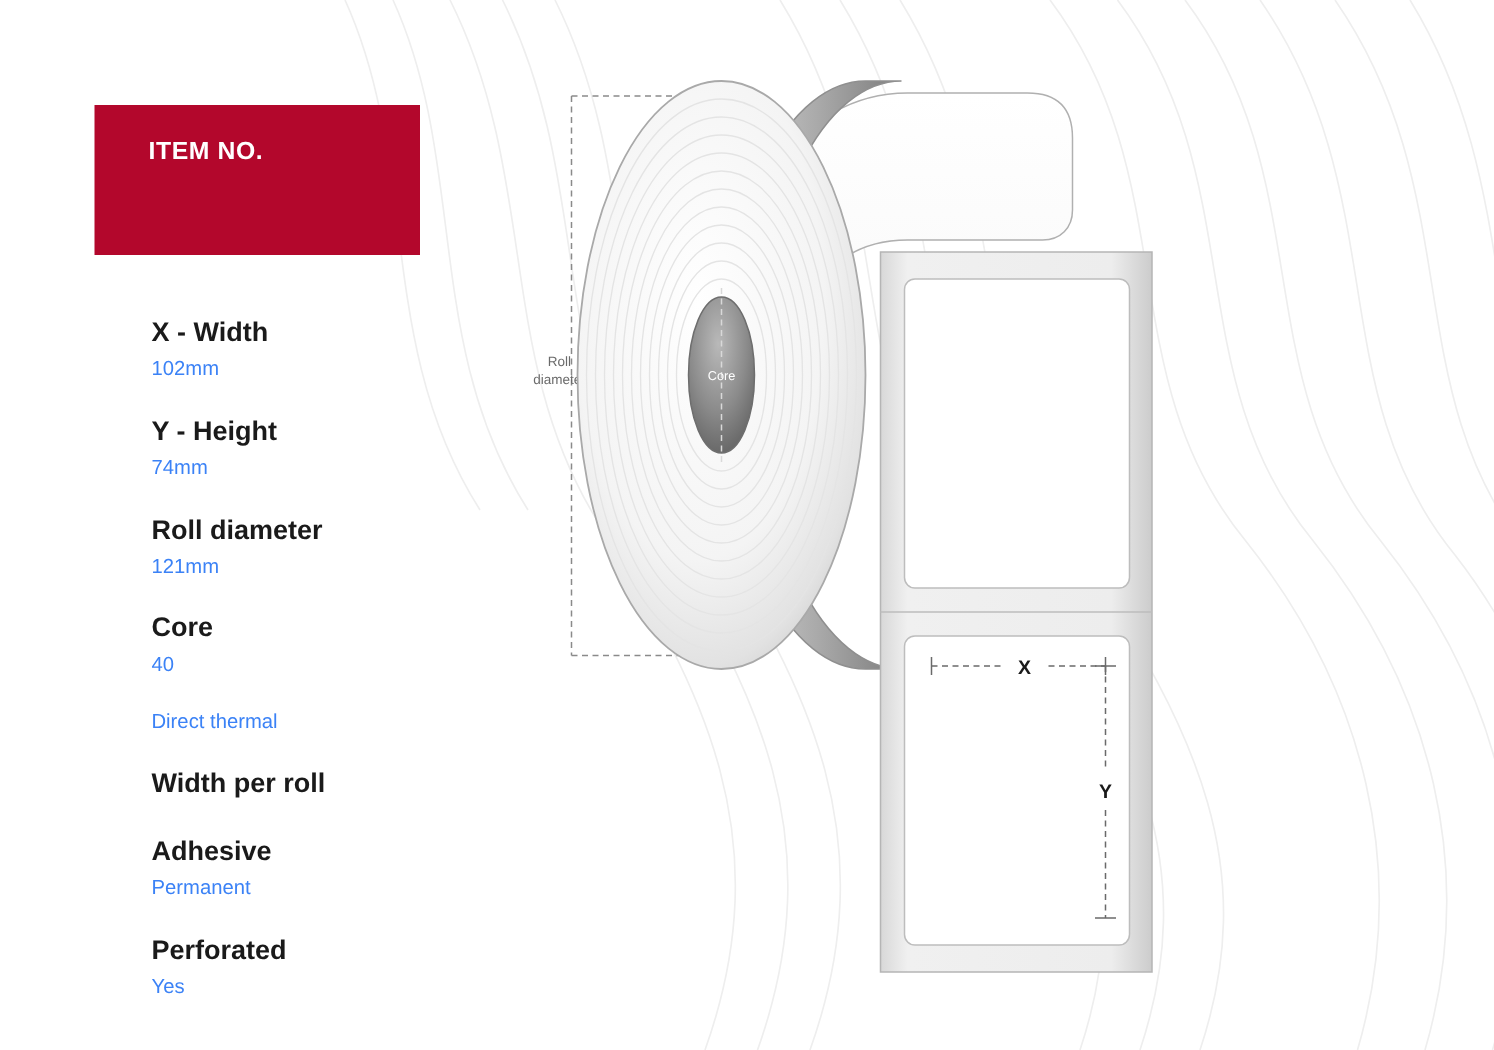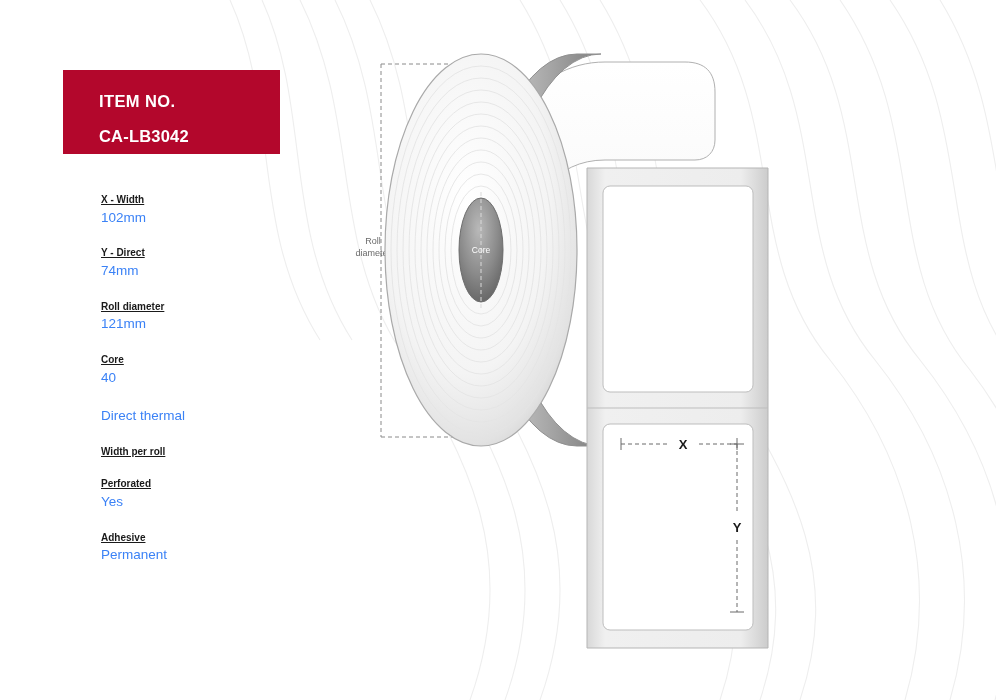--- a/index.html
+++ b/index.html
@@ -34,21 +34,21 @@
   
   #info-panel {
     position: absolute;
     left: 63px;
     top: 70px;
     width: 300px;
     z-index: 3;
   }
   #item-badge {
     width: 217px;
-    height: 84px;
+    height: 100px;
     background: #b3072c;
     color: #ffffff;
     box-sizing: border-box;
     padding: 22px 0 17px 36px;
   }
   #item-badge .badge-title {
     font-size: 16.5px;
     font-weight: bold;
     letter-spacing: 0.4px;
     margin: 0 0 16px 0;
@@ -61,25 +61,24 @@
   }
 
   #spec-list {
     margin-top: 38px;
     padding-left: 38px;
   }
   .spec-row {
     margin-bottom: 17px;
   }
   .spec-label {
-    font-size: 10px;
+    font-size: 18px;
     font-weight: bold;
     color: #1a1a1a;
     line-height: 1.55;
-    text-decoration: underline;
   }
   .spec-value {
     font-size: 13.5px;
     font-weight: normal;
     color: #3b82f6;
     line-height: 1.55;
   }
 
   
   #illustration {
@@ -128,32 +127,31 @@
       <path d="M940,0 C1020,130 980,260 1060,370"></path>
       <path d="M230,0 C280,110 250,230 320,340"></path>
       <path d="M262,0 C312,110 282,230 352,340"></path>
     </g>
   </svg>
 
   <div id="info-panel">
 
     <div id="item-badge">
       <div class="badge-title">ITEM NO.</div>
-      <div class="badge-value">CA-LB3042</div>
     </div>
 
     <div id="spec-list">
 
       <div class="spec-row">
         <div class="spec-label">X - Width</div>
         <div class="spec-value">102mm</div>
       </div>
 
       <div class="spec-row">
-        <div class="spec-label">Y - Direct</div>
+        <div class="spec-label">Y - Height</div>
         <div class="spec-value">74mm</div>
       </div>
 
       <div class="spec-row">
         <div class="spec-label">Roll diameter</div>
         <div class="spec-value">121mm</div>
       </div>
 
       <div class="spec-row">
         <div class="spec-label">Core</div>
@@ -162,27 +160,27 @@
 
       <div class="spec-row">
         <div class="spec-value">Direct thermal</div>
       </div>
 
       <div class="spec-row">
         <div class="spec-label">Width per roll</div>
       </div>
 
       <div class="spec-row">
+        <div class="spec-label">Adhesive</div>
+        <div class="spec-value">Permanent</div>
+      </div>
+
+      <div class="spec-row">
         <div class="spec-label">Perforated</div>
         <div class="spec-value">Yes</div>
-      </div>
-
-      <div class="spec-row">
-        <div class="spec-label">Adhesive</div>
-        <div class="spec-value">Permanent</div>
       </div>
 
     </div>
   </div>
 
   <svg id="illustration" viewBox="0 0 620 640" preserveAspectRatio="xMinYMin meet">
     <defs>
       <radialGradient id="rollFaceGrad" cx="42%" cy="38%" r="70%">
         <stop offset="0%" stop-color="#ffffff"></stop>
         <stop offset="62%" stop-color="#f4f4f4"></stop>

